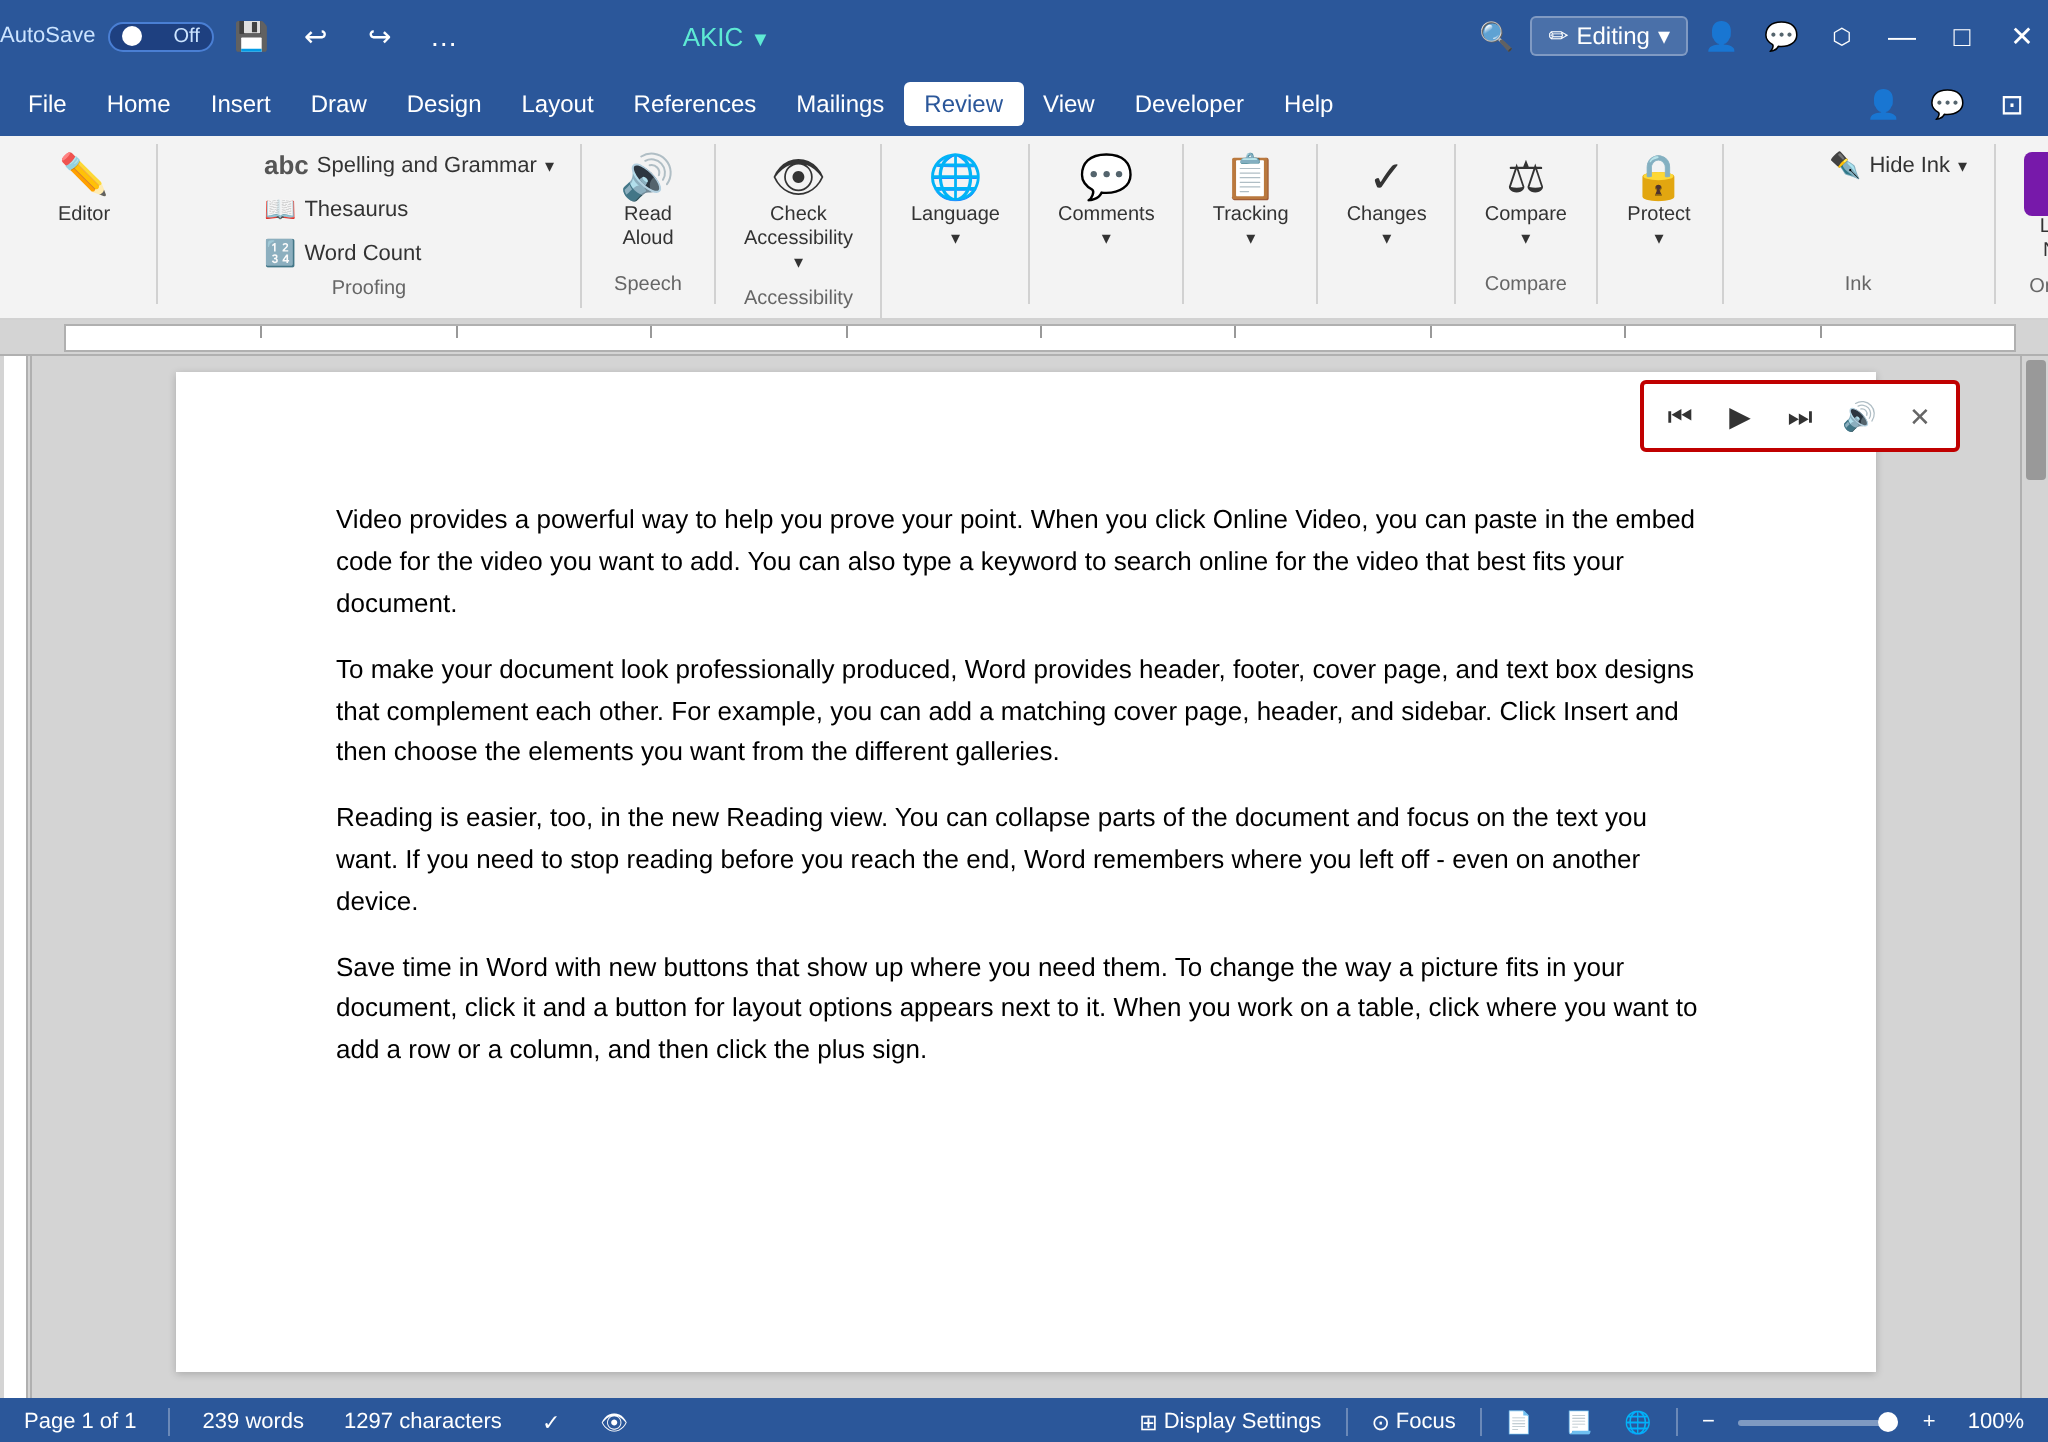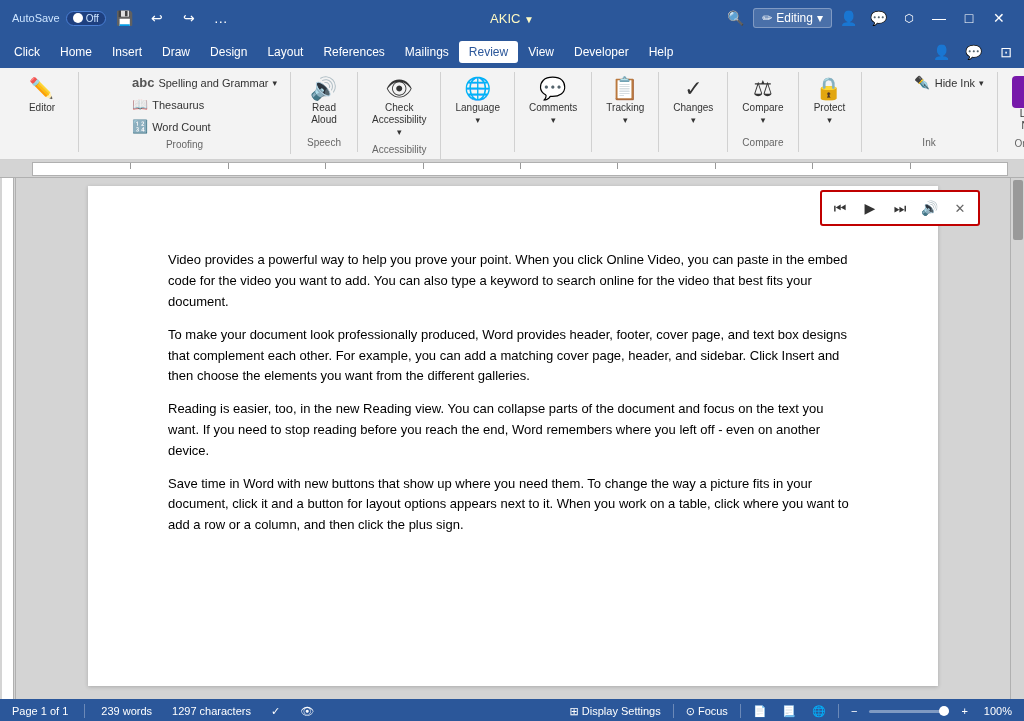--- a/index.html
+++ b/index.html
@@ -4,36 +4,36 @@
   <style>
     * { box-sizing: border-box; margin: 0; padding: 0; }
     body { font-family: 'Segoe UI', Arial, sans-serif; font-size: 12px; background: #f0f0f0; width: 1024px; height: 721px; overflow: hidden; }
 
     
     .title-bar {
       background: #2b579a;
       height: 36px;
       display: flex;
       align-items: center;
-      padding: 0 12px;
+      padding: 0 0;
       color: white;
     }
     .title-bar-left { display: flex; align-items: center; gap: 6px; flex: 1; }
-    .title-bar-center { flex: 1; text-align: center; font-size: 13px; color: #fef9c3; }
+    .title-bar-center { flex: 1; text-align: left; font-size: 13px; color: #5eead4; }
     .title-bar-right { flex: 1; display: flex; justify-content: flex-end; align-items: center; gap: 4px; }
     .toggle-off {
       background: #1e4080;
       border: 1px solid #4a7fd4;
       border-radius: 10px;
       padding: 1px 6px;
       font-size: 10px;
       color: #cce4ff;
       display: inline-flex;
       align-items: center;
-      gap: 3px;
+      gap: 16px;
     }
     .toggle-circle { width: 10px; height: 10px; background: white; border-radius: 50%; }
     .title-btn {
       background: none; border: none; color: white; font-size: 14px; cursor: pointer;
       width: 26px; height: 26px; display: flex; align-items: center; justify-content: center;
     }
     .editing-badge {
       background: rgba(255,255,255,0.15);
       border: 1px solid rgba(255,255,255,0.3);
       border-radius: 3px;
@@ -296,21 +296,21 @@
     <button class="title-btn">👤</button>
     <button class="title-btn">💬</button>
     <button class="title-btn" style="font-size:11px;">⬡</button>
     <button class="title-btn">—</button>
     <button class="title-btn">□</button>
     <button class="title-btn close-btn">✕</button>
   </div>
 </div>
 
 <div class="menu-bar">
-  <div class="menu-item">Click</div>
+  <div class="menu-item">File</div>
   <div class="menu-item">Home</div>
   <div class="menu-item">Insert</div>
   <div class="menu-item">Draw</div>
   <div class="menu-item">Design</div>
   <div class="menu-item">Layout</div>
   <div class="menu-item">References</div>
   <div class="menu-item">Mailings</div>
   <div class="menu-item active">Review</div>
   <div class="menu-item">View</div>
   <div class="menu-item">Developer</div>

